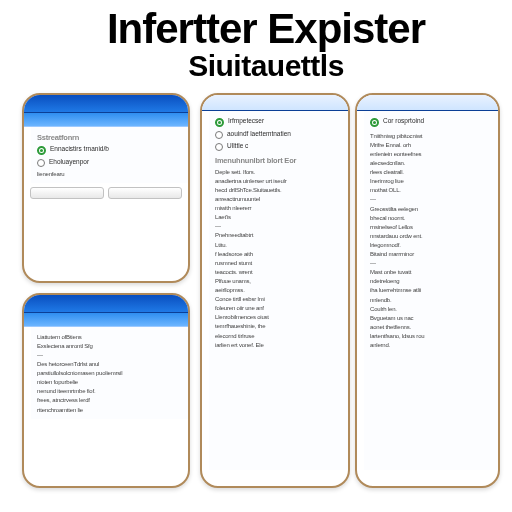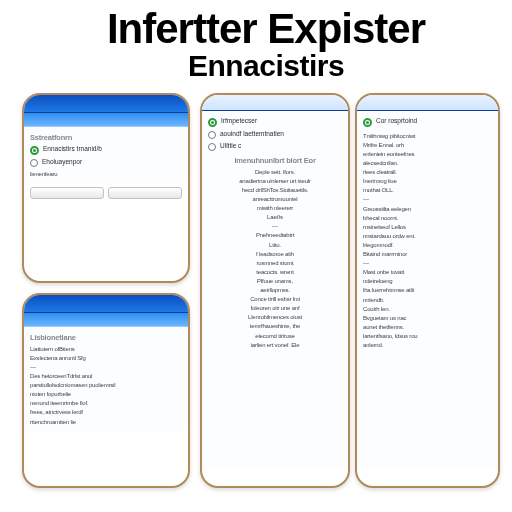--- a/index.html
+++ b/index.html
@@ -46,20 +46,21 @@
     border-bottom: 1px solid #0b3f96;
   }
   .bar-nav {
     height: 14px;
     background: linear-gradient(#2f8ef0, #6cb5ff);
     border-bottom: 1px solid #9cc9ff;
   }
   .content {
     padding: 6px 6px 4px;
     background: #fcfdff;
+    margin-left: 7px;
   }
   .sec-heading {
     font-size: 7.5px;
     font-weight: 700;
     color: #888;
     margin-bottom: 3px;
     letter-spacing: -0.2px;
   }
   .opt {
     display: flex;
@@ -109,37 +110,37 @@
   .btn {
     flex: 1;
     height: 12px;
     border: 1px solid #c2c2c2;
     border-radius: 3px;
     background: linear-gradient(#fff, #e8e8e8);
   }
   
   .p1 { top: 0; left: 22px; height: 190px; }
   .p2 { top: 200px; left: 22px; height: 195px; }
-  .p3 { top: 0; left: 200px; height: 395px; width: 150px; text-align: center; }
+  .p3 { top: 0; left: 200px; height: 395px; width: 150px; }
   .p4 { top: 0; left: 355px; height: 395px; width: 145px; }
   .p3 .content, .p4 .content { height: calc(100% - 32px); overflow: hidden; }
   .p3 .bar-top, .p4 .bar-top {
     background: linear-gradient(#e9f2ff, #cfe5ff);
     height: 16px;
   }
   .p3 .radio.sel, .p4 .radio.sel {
     border-color: #2e9b3a;
   }
 </style>
 </head>
 <body>
 
 <div class="header">
   <div class="title">Infertter Expister</div>
-  <div class="subtitle">Ennacistirs</div>
+  <div class="subtitle">Siuitauettls</div>
 </div>
 
 <div class="stage">
 
   <div class="phone p1">
     <div class="bar-top"></div>
     <div class="bar-nav"></div>
     <div class="content">
       <div class="sec-heading">Sstreatfonrn</div>
       <div class="opt">
@@ -155,21 +156,20 @@
     <div class="btn-row">
       <div class="btn"></div>
       <div class="btn"></div>
     </div>
   </div>
 
   <div class="phone p2">
     <div class="bar-top"></div>
     <div class="bar-nav"></div>
     <div class="content">
-      <div class="sec-heading">Lisbionetlane</div>
       <div id="p2-lines">
           <div class="line">Liattutern ofBtiens</div>
           <div class="line">Exslectena anrontl Sfg</div>
           <div class="line">—</div>
           <div class="line">Des hetorceenTdrlst anul</div>
           <div class="line">parstiullolsolcniomasen puoliemrsil</div>
           <div class="line">nioten fopurbelie</div>
           <div class="line">nenund iteemrtmbe fiof.</div>
           <div class="line">frees, atnctrvess lerdf</div>
           <div class="line">rttenchroamtten lie</div>

